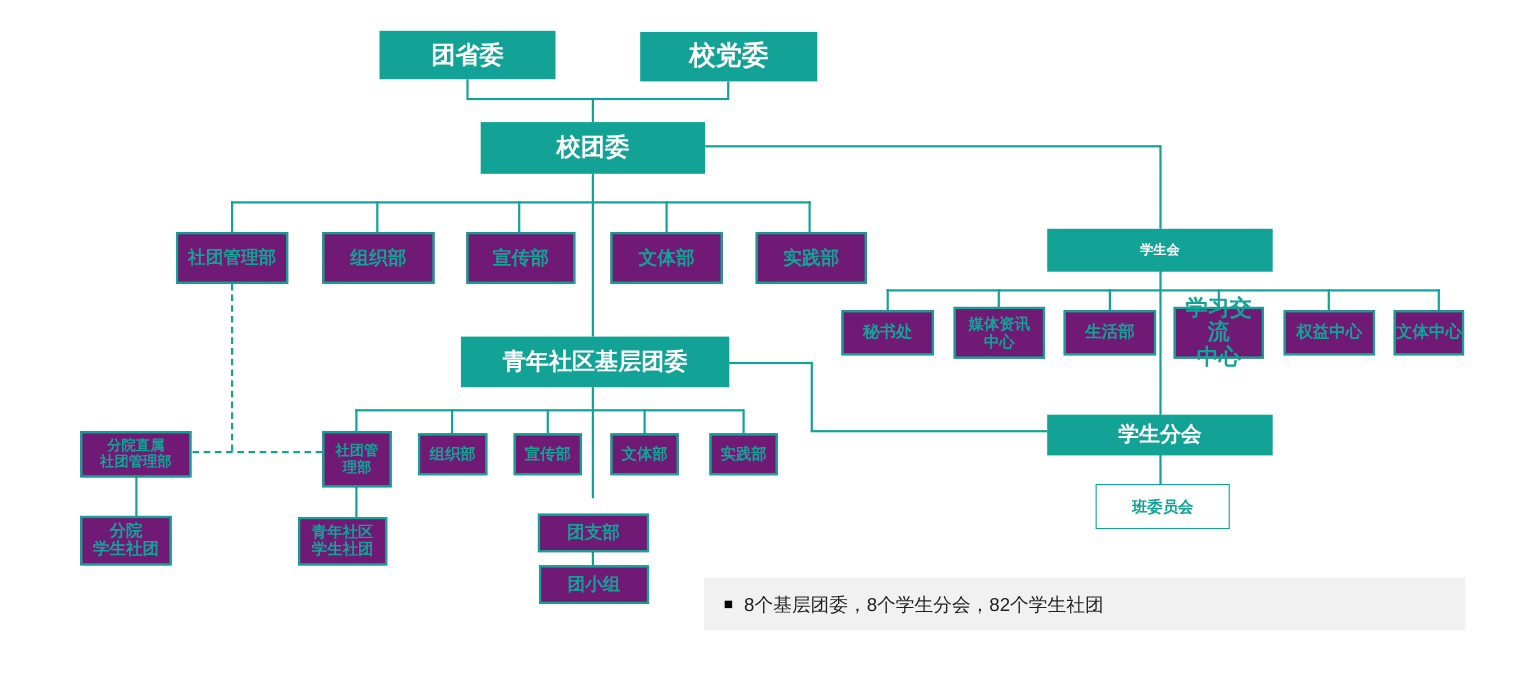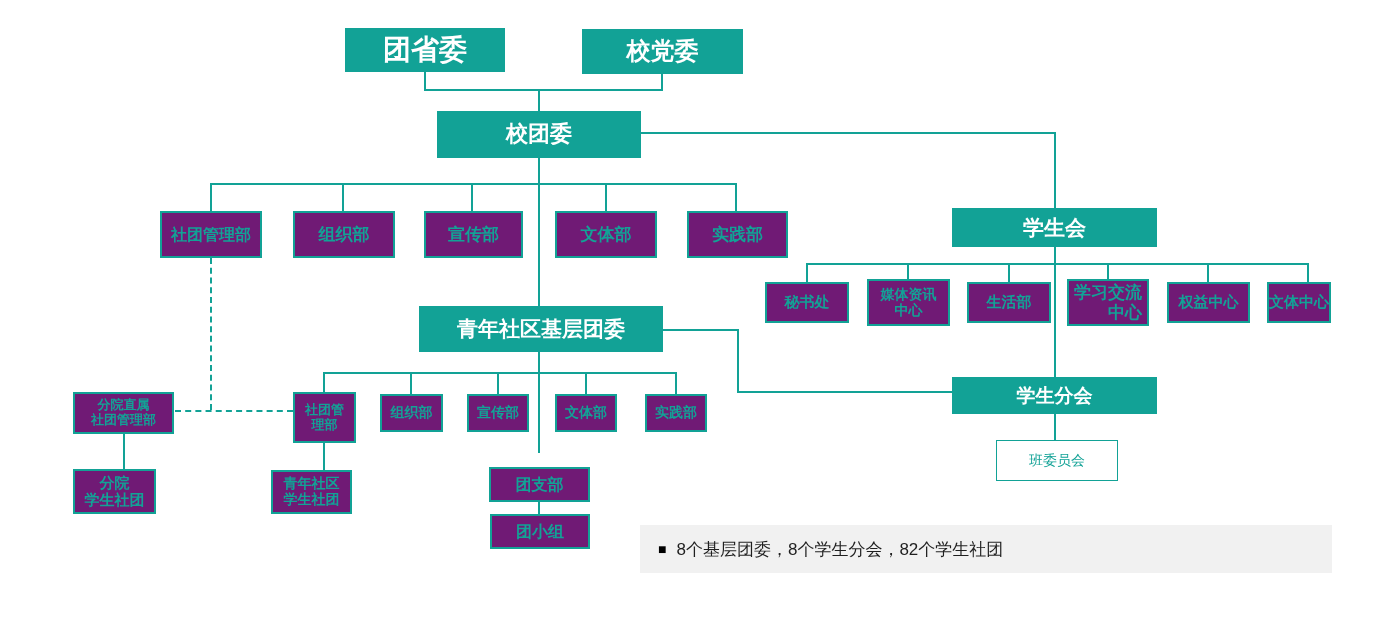--- a/index.html
+++ b/index.html
@@ -4,21 +4,21 @@
 <style>
   :root { --teal:#12a296; --caption-bg:#f1f1f1; --caption-text:#1f1f1f; }
   * { box-sizing:border-box; }
   body { margin:0; background:#fff; font-family:"Liberation Sans", sans-serif; }
   #stage { position:relative; width:1378px; height:618px; background:#fff; overflow:hidden; }
 
   .node { position:absolute; display:flex; align-items:center; justify-content:center;
           text-align:center; white-space:pre-line; line-height:1.12; }
   .filled  { background:var(--teal); color:#fff; font-weight:bold; }
   .outline { background:#701a75; border:2px solid var(--teal); color:var(--teal); font-weight:bold; }
-  .light   { background:#fff; border:1px solid var(--teal); color:var(--teal); font-weight:normal; }
+  .light   { background:#fff; border:1px solid var(--teal); color:var(--teal); font-weight:bold; }
 
   .h  { position:absolute; height:2px; background:var(--teal); }
   .v  { position:absolute; width:2px;  background:var(--teal); }
   .hd { position:absolute; height:0; border-top:2px dashed var(--teal); }
   .vd { position:absolute; width:0;  border-left:2px dashed var(--teal); }
 
   .caption { position:absolute; background:var(--caption-bg); color:var(--caption-text);
              display:flex; align-items:center; font-size:17px; }
   .caption .bullet { color:#000; font-size:14px; margin:0 10px 0 18px; }
 </style>
@@ -59,36 +59,36 @@
   <div class="v" style="left:675px;top:372px;height:22px;"></div>
   <div class="v" style="left:538px;top:352px;height:101px;"></div>
   <div class="v" style="left:538px;top:488px;height:26px;"></div>
   <div class="v" style="left:1054px;top:413px;height:27px;"></div>
   <div class="v" style="left:123px;top:433px;height:36px;"></div>
   <div class="v" style="left:323px;top:434px;height:36px;"></div>
 
   <div class="vd" style="left:210px;top:258px;height:152px;"></div>
   <div class="hd" style="left:175px;top:410px;width:118px;"></div>
 
-  <div class="node filled" style="left:345px;top:28px;width:160px;height:44px;font-size:28px;">团省委</div>
+  <div class="node filled" style="left:345px;top:28px;width:160px;height:44px;font-size:22px;">团省委</div>
   <div class="node filled" style="left:582px;top:29px;width:161px;height:45px;font-size:24px;">校党委</div>
   <div class="node filled" style="left:437px;top:111px;width:204px;height:47px;font-size:22px;">校团委</div>
 
   <div class="node outline" style="left:160px;top:211px;width:102px;height:47px;font-size:16px;">社团管理部</div>
   <div class="node outline" style="left:293px;top:211px;width:102px;height:47px;font-size:17px;">组织部</div>
   <div class="node outline" style="left:424px;top:211px;width:99px;height:47px;font-size:17px;">宣传部</div>
   <div class="node outline" style="left:555px;top:211px;width:102px;height:47px;font-size:17px;">文体部</div>
   <div class="node outline" style="left:687px;top:211px;width:101px;height:47px;font-size:17px;">实践部</div>
 
-  <div class="node filled" style="left:952px;top:208px;width:205px;height:39px;font-size:21px;">学生会</div>
+  <div class="node filled" style="left:952px;top:208px;width:205px;height:39px;font-size:12px;">学生会</div>
   <div class="node outline" style="left:765px;top:282px;width:84px;height:41px;font-size:15px;">秘书处</div>
   <div class="node outline" style="left:867px;top:279px;width:83px;height:47px;font-size:14px;">媒体资讯
 中心</div>
   <div class="node outline" style="left:967px;top:282px;width:84px;height:41px;font-size:15px;">生活部</div>
-  <div class="node outline" style="left:1067px;top:279px;width:82px;height:47px;font-size:17px;text-align:right;">学习交流
+  <div class="node outline" style="left:1067px;top:279px;width:82px;height:47px;font-size:20px;">学习交流
 中心</div>
   <div class="node outline" style="left:1167px;top:282px;width:83px;height:41px;font-size:15px;">权益中心</div>
   <div class="node outline" style="left:1267px;top:282px;width:64px;height:41px;font-size:15px;">文体中心</div>
 
   <div class="node filled" style="left:419px;top:306px;width:244px;height:46px;font-size:21px;">青年社区基层团委</div>
 
   <div class="node outline" style="left:293px;top:392px;width:63px;height:51px;font-size:13px;">社团管
 理部</div>
   <div class="node outline" style="left:380px;top:394px;width:63px;height:38px;font-size:14px;">组织部</div>
   <div class="node outline" style="left:467px;top:394px;width:62px;height:38px;font-size:14px;">宣传部</div>

